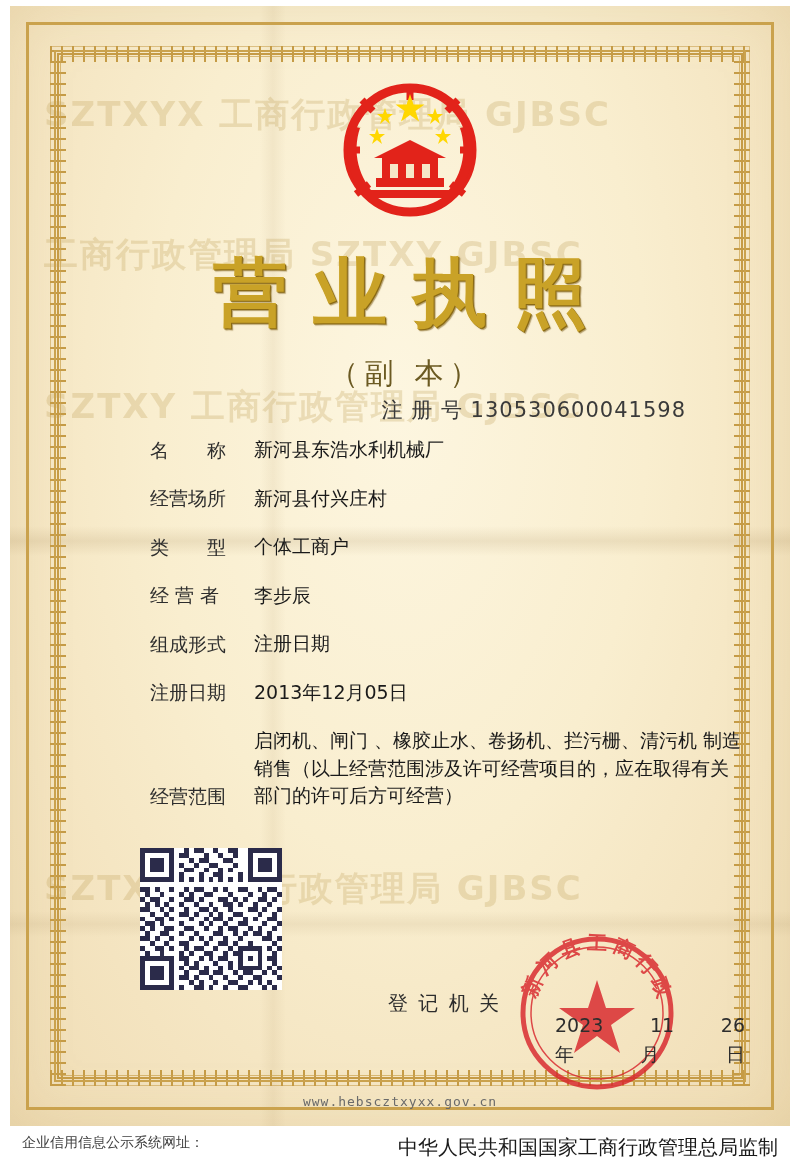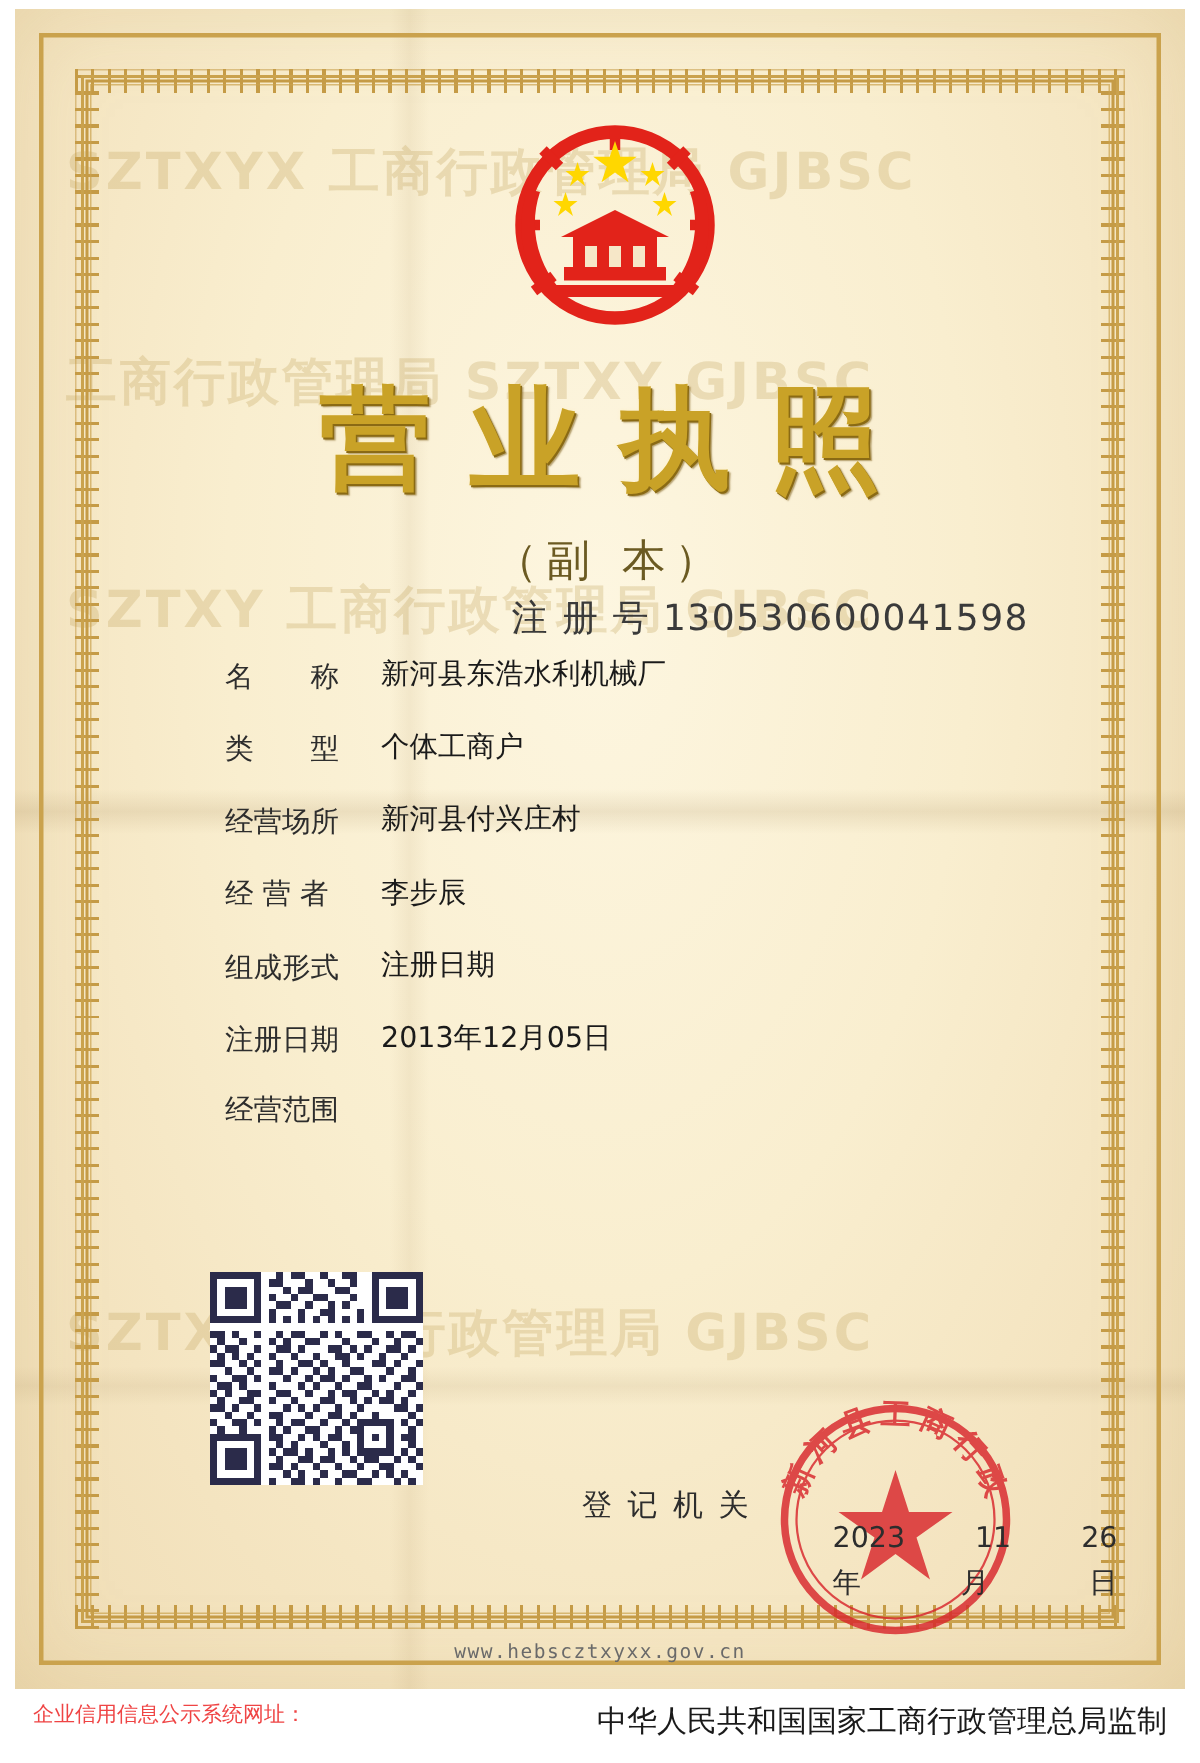--- a/index.html
+++ b/index.html
@@ -135,21 +135,21 @@
     width: 780px;
     text-align: center;
     font-size: 29px;
     color: #6b5a22;
     letter-spacing: 6px;
     text-indent: 6px;
   }
   #reg-number {
     position: absolute;
     right: 104px; top: 390px;
-    font-size: 24px;
+    font-size: 21px;
     color: #3a3a3a;
     letter-spacing: 1px;
   }
 
   
   #fields {
     position: absolute;
     left: 140px;
     top: 430px;
     width: 600px;
@@ -235,21 +235,21 @@
     position: absolute;
     left: 0; top: 1128px;
     width: 800px;
     height: 47px;
     background: #ffffff;
   }
   #footer .footer-left {
     position: absolute;
     left: 22px; top: 6px;
     font-size: 14px;
-    color: #ef4444;
+    color: #404040;
   }
   #footer .footer-right {
     position: absolute;
     right: 22px; top: 6px;
     font-size: 20px;
     color: #1a1a1a;
   }
 </style>
 </head>
 <body>
@@ -316,47 +316,48 @@
       <span>130530600041598</span>
     </div>
 
     <div id="fields">
 
       <div class="field-row" id="field-name">
         <div class="field-label">名　　称</div>
         <div class="field-value">新河县东浩水利机械厂</div>
       </div>
 
+      <div class="field-row" id="field-address">
+        <div class="field-label">经营场所</div>
+        <div class="field-value">新河县付兴庄村</div>
+      </div>
+
       <div class="field-row" id="field-type">
         <div class="field-label">类　　型</div>
         <div class="field-value">个体工商户</div>
       </div>
 
-      <div class="field-row" id="field-address">
-        <div class="field-label">经营场所</div>
-        <div class="field-value">新河县付兴庄村</div>
-      </div>
-
       <div class="field-row" id="field-operator">
         <div class="field-label">经 营 者</div>
         <div class="field-value">李步辰</div>
       </div>
 
       <div class="field-row" id="field-form">
         <div class="field-label">组成形式</div>
         <div class="field-value">注册日期</div>
       </div>
 
       <div class="field-row" id="field-date">
         <div class="field-label">注册日期</div>
         <div class="field-value">2013年12月05日</div>
       </div>
 
       <div class="field-row" id="field-scope">
         <div class="field-label">经营范围</div>
+        <div class="field-value">启闭机、闸门 、橡胶止水、卷扬机、拦污栅、清污机  制造销售（以上经营范围涉及许可经营项目的，应在取得有关部门的许可后方可经营）</div>
       </div>
 
     </div>
 
     <div id="qrcode">
       <svg viewBox="0 0 29 29" width="142" height="142" shape-rendering="crispEdges" aria-hidden="true">
         <rect width="29" height="29" fill="#ffffff"></rect>
         <g fill="#2b2b4a">
 
           <rect x="0" y="0" width="7" height="1"></rect>

